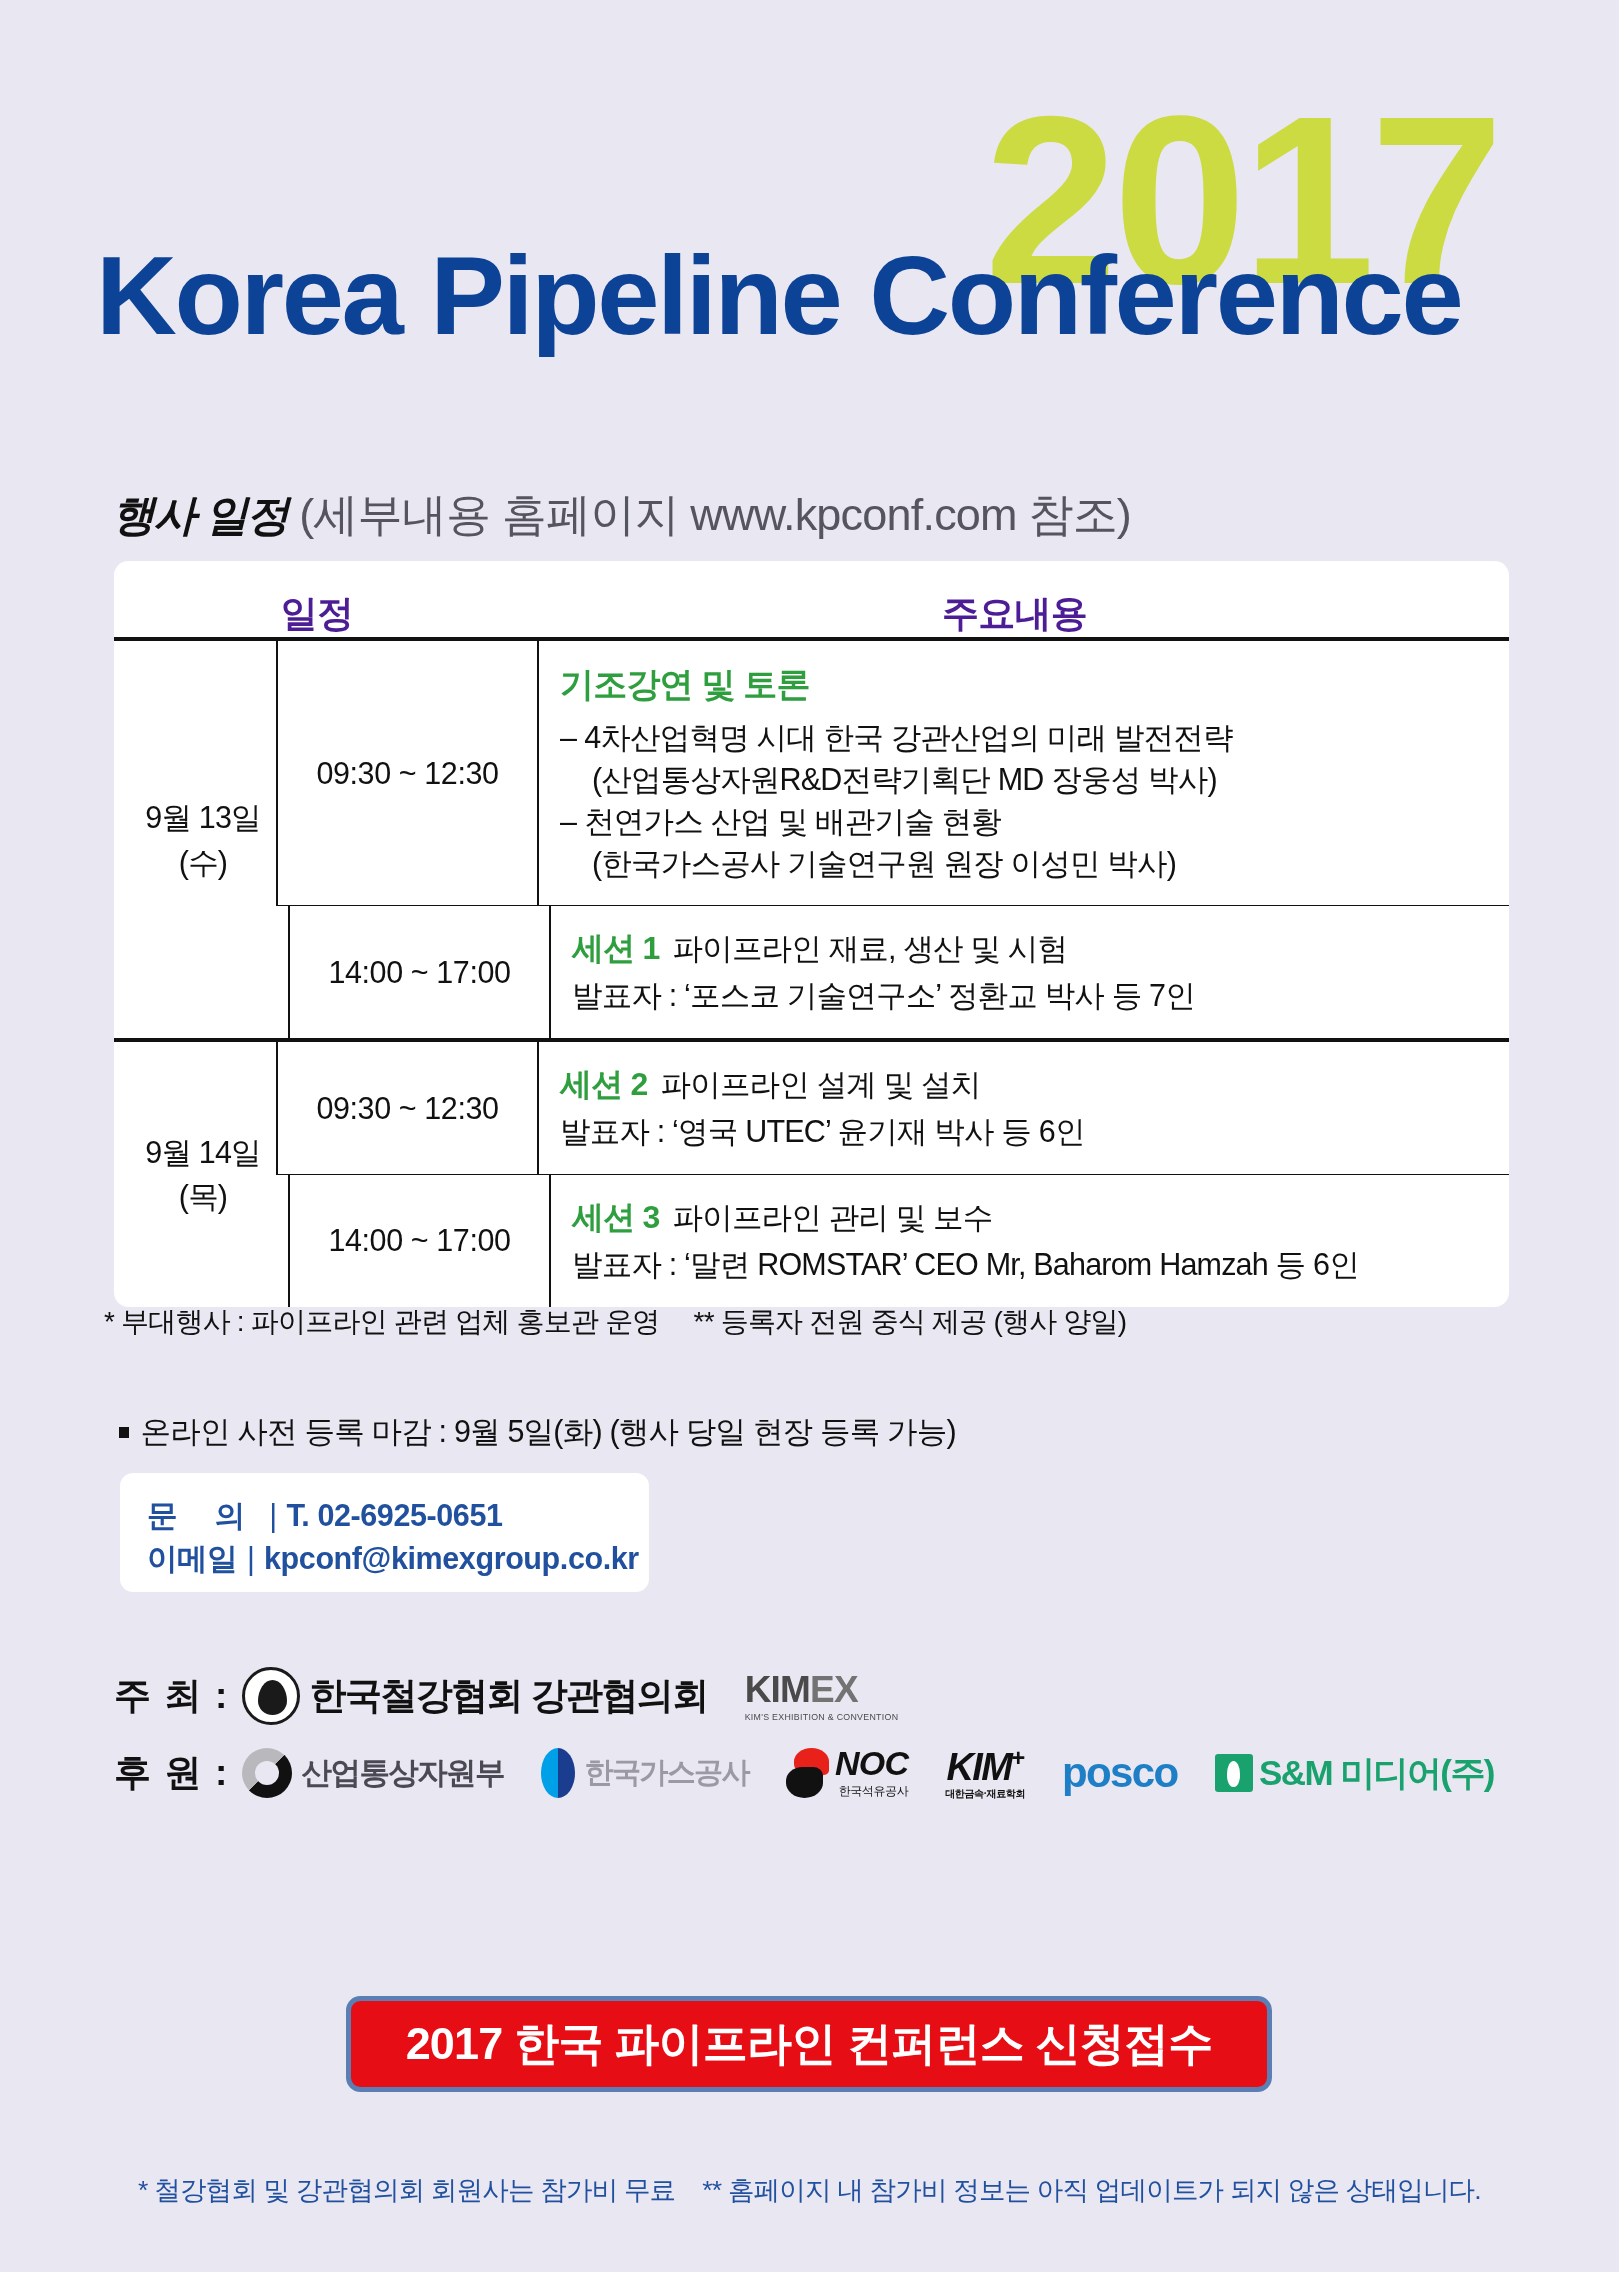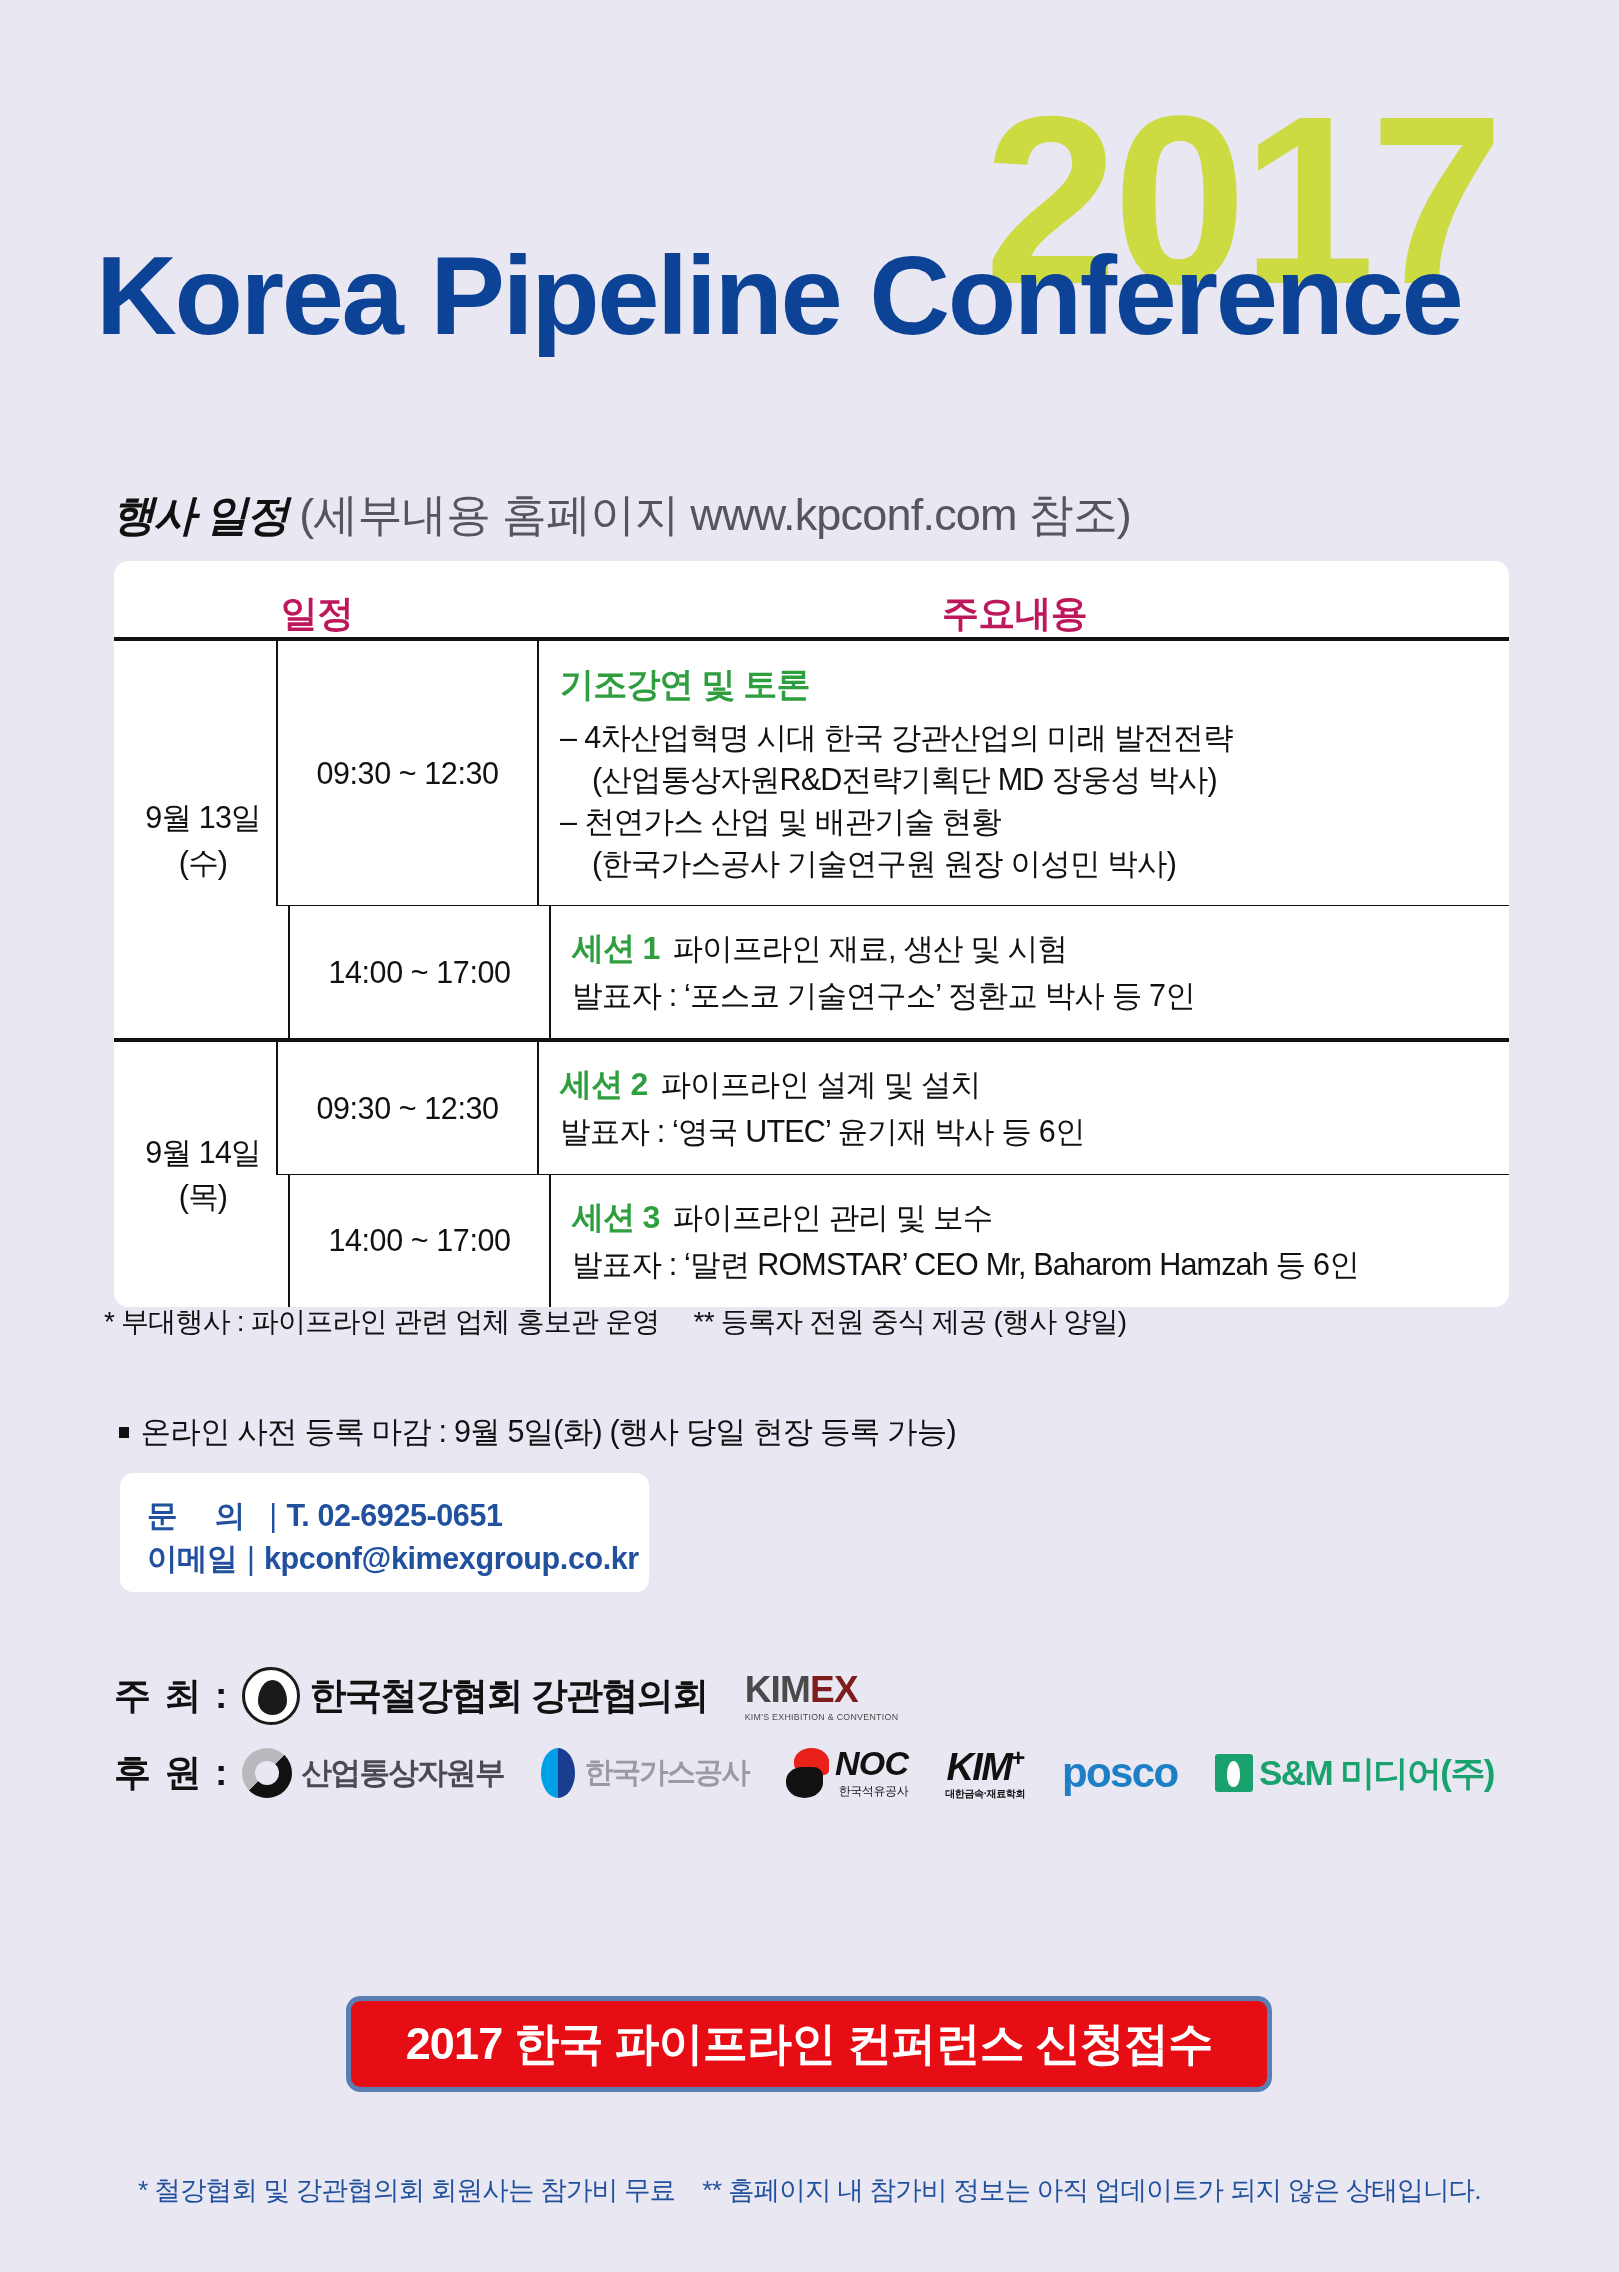--- a/index.html
+++ b/index.html
@@ -81,21 +81,21 @@
     display: flex;
     height: 80px;
     border-bottom: 4px solid #111111;
   }
   .tbl-head-cell {
     display: flex;
     align-items: center;
     justify-content: center;
     font-size: 37px;
     font-weight: 700;
-    color: #be185d;
+    color: #4c1d95;
     letter-spacing: -0.8px;
     margin-top: 29px;
   }
   .col-detail { flex: 1 1 auto; }
   .head-left  { width: 406px; flex: none; }
 
   .tbl-body-row {
     display: flex;
     align-items: stretch;
   }
@@ -241,21 +241,21 @@
   }
   .kosa-text {
     font-size: 37px; font-weight: 700;
     color: #111111; letter-spacing: -1.6px; white-space: nowrap;
   }
 
   
   .kimex-wrap { display: flex; flex-direction: column; align-items: flex-start; }
   .kimex-main { font-size: 37px; font-weight: 700; letter-spacing: -0.8px; line-height: 1; }
   .kimex-main .k1 { color: #4a4a4a; }
-  .kimex-main .k2 { color: #7f1d1d; }
+  .kimex-main .k2 { color: #737373; }
   .kimex-sub { font-size: 8.8px; color: #4a4a4a; letter-spacing: 0.3px; margin-top: 4px; }
 
   
   .motie-mark {
     width: 50px; height: 50px; flex: none; margin-right: 9.6px;
     border-radius: 50%;
     background: linear-gradient(135deg, #b9b9bd 0 50%, #111111 50% 100%);
     position: relative;
   }
   .motie-mark::after {

